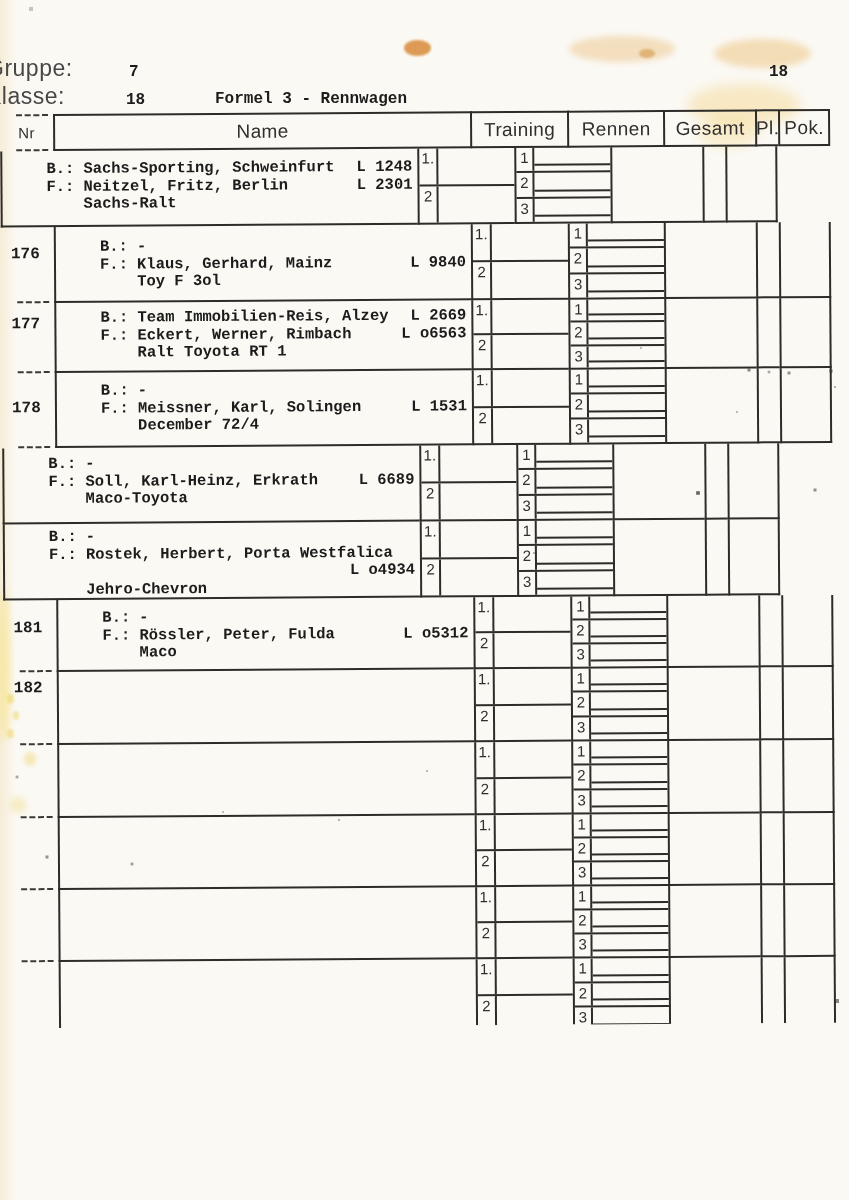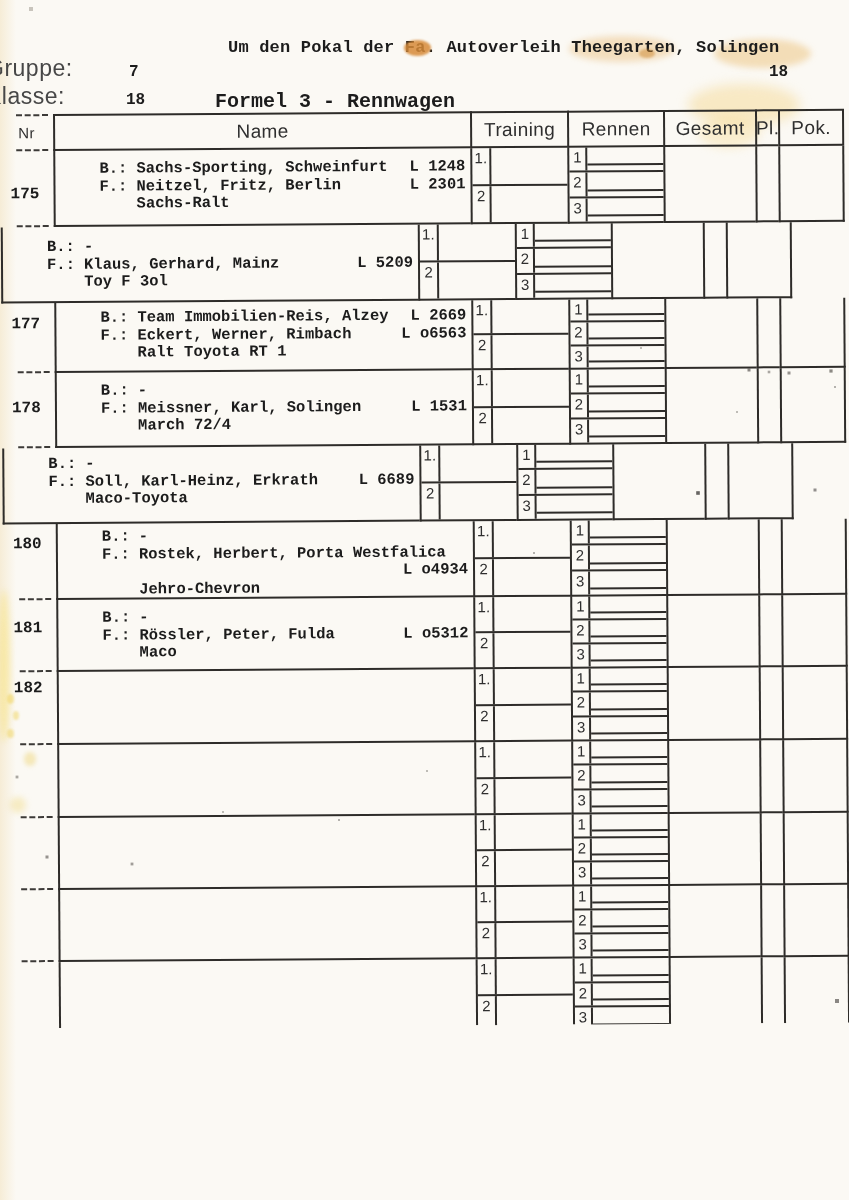--- a/index.html
+++ b/index.html
@@ -23,36 +23,36 @@
   .typew{font-family:"Liberation Mono","DejaVu Sans Mono",monospace;font-weight:bold;color:var(--type);}
   .print{font-family:"Liberation Sans",sans-serif;color:var(--print);}
 
   
   .title{position:absolute;left:228px;top:38px;font-size:17px;letter-spacing:.2px;white-space:pre;}
   .lbl{position:absolute;font-size:23px;letter-spacing:.5px;color:#474747;}
   .lbl-gruppe{left:-14px;top:55px;}
   .lbl-klasse{left:-14px;top:83px;}
   .val-gruppe{position:absolute;left:129px;top:63px;font-size:16px;}
   .val-klasse{position:absolute;left:126px;top:91px;font-size:16px;}
-  .formel{position:absolute;left:215px;top:90px;font-size:20px;white-space:pre;}
+  .formel{position:absolute;left:215px;top:90px;font-size:16px;white-space:pre;}
   .pageno{position:absolute;left:769px;top:63px;font-size:16px;}
 
   
   .table{position:absolute;left:0;top:114px;width:846px;transform:rotate(-0.38deg);transform-origin:60px 0;}
   .thead{display:flex;width:846px;}
   .hc{box-sizing:border-box;height:37px;border-top:2px solid var(--ink);border-bottom:2px solid var(--ink);
       border-left:2px solid var(--ink);display:flex;align-items:center;justify-content:center;
       font-size:19px;letter-spacing:.4px;color:#2f2f2f;}
   .hc-nr{border:none;position:relative;font-size:15px;}
   .hc-nr::before,.hc-nr::after{content:"";position:absolute;left:16px;width:32px;border-top:2px dashed #3c3a37;}
   .hc-nr::before{top:0;} .hc-nr::after{bottom:0;}
   .hc-pok{border-right:2px solid var(--ink);}
 
   .w-nr{width:53px;} .w-name{width:417px;} .w-train{width:97px;} .w-renn{width:96px;}
-  .w-ges{width:92px;} .w-pl{width:23px;} .w-pok{width:66px;}
+  .w-ges{width:92px;} .w-pl{width:23px;} .w-pok{width:52px;}
 
   .trow{display:flex;width:846px;position:relative;}
   .trow.cut{overflow:hidden;}
   .cell{box-sizing:border-box;border-left:2px solid var(--ink);border-bottom:2px solid var(--ink);}
   .trow.cut .cell{border-bottom:none;}
   .pokcell{border-right:2px solid var(--ink);}
 
   .nrcell{width:53px;box-sizing:border-box;position:relative;padding-left:10px;font-size:16px;}
   .nrcell::after{content:"";position:absolute;left:16px;bottom:0;width:32px;border-top:2px dashed #3c3a37;}
   .trow.cut .nrcell::after{display:none;}
@@ -108,21 +108,20 @@
   <div class="stain st-soli"></div>
   <div class="stain st-soli2"></div>
   <div class="stain st-head"></div>
   <div class="stain st-left"></div>
   <div class="stain st-ld1"></div>
   <div class="stain st-ld2"></div>
   <div class="stain st-ld3"></div>
   <div class="stain st-ld4"></div>
   <div class="stain st-ld5"></div>
 
-  <div class="title typew">Um den Pokal der Fa. Autoverleih Theegarten, Solingen</div>
   <div class="lbl lbl-gruppe print">Gruppe:</div>
   <div class="val-gruppe typew">7</div>
   <div class="lbl lbl-klasse print">Klasse:</div>
   <div class="val-klasse typew">18</div>
   <div class="formel typew">Formel 3 - Rennwagen</div>
   <div class="pageno typew">18</div>
 
   <div class="stain st-title"></div>
   <div class="stain st-theeg2"></div>
 
@@ -131,21 +130,20 @@
       <div class="hc hc-nr w-nr">Nr</div>
       <div class="hc w-name">Name</div>
       <div class="hc w-train">Training</div>
       <div class="hc w-renn">Rennen</div>
       <div class="hc w-ges">Gesamt</div>
       <div class="hc w-pl">Pl.</div>
       <div class="hc hc-pok w-pok">Pok.</div>
     </div>
     <div id="rows">
         <div class="trow" style="height: 76px;">
-          <div class="nrcell typew" style="padding-top: 34px;">175</div>
           <div class="cell namecell typew w-name" style="padding-top: 10px;">
             <div class="nline"><div class="npre">B.: </div><div class="ntext">Sachs-Sporting, Schweinfurt</div><div class="nlic">L 1248</div></div>
             <div class="nline"><div class="npre">F.: </div><div class="ntext">Neitzel, Fritz, Berlin</div><div class="nlic">L 2301</div></div>
             <div class="nline"><div class="npre"></div><div class="ntext">Sachs-Ralt</div><div class="nlic"></div></div>
           </div>
           <div class="cell w-train">
             <div class="slots" style="height: 100%;">
               <div class="tslot">
                 <div class="slab print">1.</div>
                 <div class="twrite"></div>
@@ -170,23 +168,24 @@
                 <div class="slab print">3</div>
                 <div class="rwrite"></div>
               </div>
             </div>
           </div>
           <div class="cell w-ges"></div>
           <div class="cell w-pl"></div>
           <div class="cell pokcell w-pok"></div>
         </div>
         <div class="trow" style="height: 76px;">
+          <div class="nrcell typew" style="padding-top: 18px;">176</div>
           <div class="cell namecell typew w-name" style="padding-top: 12px;">
             <div class="nline"><div class="npre">B.: </div><div class="ntext">-</div><div class="nlic"></div></div>
-            <div class="nline"><div class="npre">F.: </div><div class="ntext">Klaus, Gerhard, Mainz</div><div class="nlic">L 5209</div></div>
+            <div class="nline"><div class="npre">F.: </div><div class="ntext">Klaus, Gerhard, Mainz</div><div class="nlic">L 9840</div></div>
             <div class="nline"><div class="npre"></div><div class="ntext">Toy F 3ol</div><div class="nlic"></div></div>
           </div>
           <div class="cell w-train">
             <div class="slots" style="height: 100%;">
               <div class="tslot">
                 <div class="slab print">1.</div>
                 <div class="twrite"></div>
               </div>
               <div class="tslot">
                 <div class="slab print">2</div>
@@ -251,21 +250,21 @@
           </div>
           <div class="cell w-ges"></div>
           <div class="cell w-pl"></div>
           <div class="cell pokcell w-pok"></div>
         </div>
         <div class="trow" style="height: 75px;">
           <div class="nrcell typew" style="padding-top: 26px;">178</div>
           <div class="cell namecell typew w-name" style="padding-top: 10px;">
             <div class="nline"><div class="npre">B.: </div><div class="ntext">-</div><div class="nlic"></div></div>
             <div class="nline"><div class="npre">F.: </div><div class="ntext">Meissner, Karl, Solingen</div><div class="nlic">L 1531</div></div>
-            <div class="nline"><div class="npre"></div><div class="ntext">March 72/4</div><div class="nlic"></div></div>
+            <div class="nline"><div class="npre"></div><div class="ntext">December 72/4</div><div class="nlic"></div></div>
           </div>
           <div class="cell w-train">
             <div class="slots" style="height: 100%;">
               <div class="tslot">
                 <div class="slab print">1.</div>
                 <div class="twrite"></div>
               </div>
               <div class="tslot">
                 <div class="slab print">2</div>
                 <div class="twrite"></div>
@@ -324,21 +323,20 @@
                 <div class="slab print">3</div>
                 <div class="rwrite"></div>
               </div>
             </div>
           </div>
           <div class="cell w-ges"></div>
           <div class="cell w-pl"></div>
           <div class="cell pokcell w-pok"></div>
         </div>
         <div class="trow" style="height: 76px;">
-          <div class="nrcell typew" style="padding-top: 11px;">180</div>
           <div class="cell namecell typew w-name" style="padding-top: 5px;">
             <div class="nline"><div class="npre">B.: </div><div class="ntext">-</div><div class="nlic"></div></div>
             <div class="nline"><div class="npre">F.: </div><div class="ntext">Rostek, Herbert, Porta Westfalica</div><div class="nlic"></div></div>
             <div class="nline"><div class="npre"></div><div class="ntext"></div><div class="nlic">L o4934</div></div>
             <div class="nline"><div class="npre"></div><div class="ntext">Jehro-Chevron</div><div class="nlic"></div></div>
           </div>
           <div class="cell w-train">
             <div class="slots" style="height: 100%;">
               <div class="tslot">
                 <div class="slab print">1.</div>

